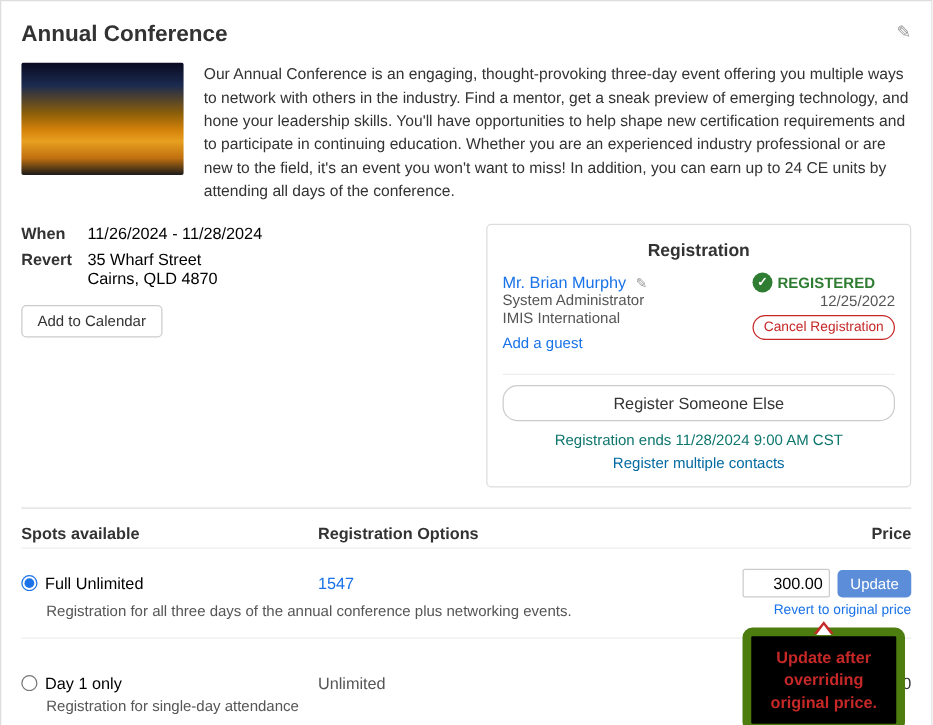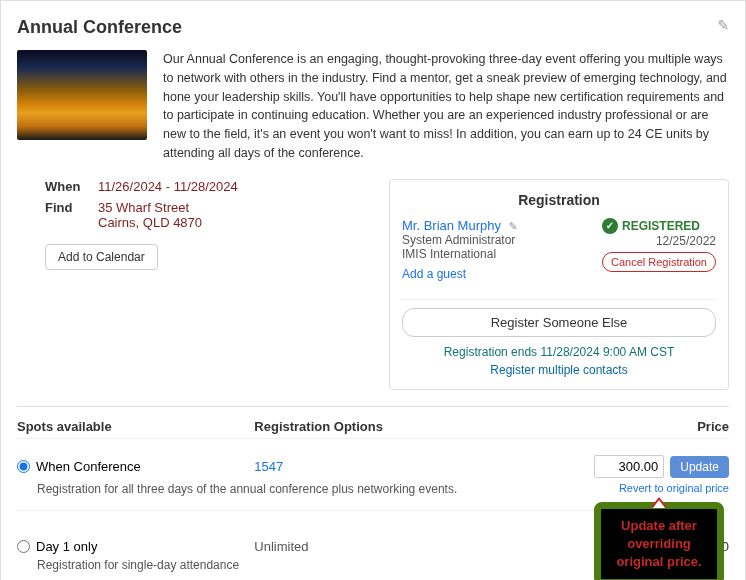--- a/index.html
+++ b/index.html
@@ -57,38 +57,37 @@
     .event-desc {
       flex: 1;
       font-size: 12.5px;
       color: #333;
       line-height: 1.5;
     }
     .info-reg-section {
       display: flex;
       gap: 16px;
       margin-bottom: 16px;
-      margin-left: 28px;
     }
     .event-info {
       flex: 1;
     }
     .info-row {
       display: flex;
       gap: 8px;
       margin-bottom: 6px;
       font-size: 13px;
     }
     .info-label {
       font-weight: bold;
       color: #333;
       min-width: 45px;
     }
     .info-value {
-      color: #7f1d1d;
+      color: #000000;
     }
     .calendar-btn {
       border: 1px solid #ccc;
       background: #fff;
       padding: 5px 12px;
       border-radius: 4px;
       cursor: pointer;
       font-size: 12px;
       color: #333;
       margin-top: 8px;
@@ -347,21 +346,21 @@
     <div class="event-desc">Our Annual Conference is an engaging, thought-provoking three-day event offering you multiple ways to network with others in the industry. Find a mentor, get a sneak preview of emerging technology, and hone your leadership skills. You'll have opportunities to help shape new certification requirements and to participate in continuing education. Whether you are an experienced industry professional or are new to the field, it's an event you won't want to miss! In addition, you can earn up to 24 CE units by attending all days of the conference.</div>
   </div>
 
   <div class="info-reg-section">
     <div class="event-info">
       <div class="info-row">
         <span class="info-label">When</span>
         <span class="info-value">11/26/2024 - 11/28/2024</span>
       </div>
       <div class="info-row">
-        <span class="info-label">Find</span>
+        <span class="info-label">Revert</span>
         <span class="info-value">
           <span>35 Wharf Street</span><br>
           <span>Cairns, QLD 4870</span>
         </span>
       </div>
       <button class="calendar-btn">Add to Calendar</button>
     </div>
 
     <div class="registration-box">
       <div class="reg-title">Registration</div>
@@ -394,21 +393,21 @@
   <div class="options-section">
     <div class="options-header">
       <span>Spots available</span>
       <span>Registration Options</span>
       <span class="col-price">Price</span>
     </div>
 
     <div class="option-row option-row-full">
       <div class="option-name-cell">
         <input type="radio" name="reg-option" checked="" style="">
-        <span>When Conference</span>
+        <span>Full Unlimited</span>
       </div>
       <span class="option-spots">1547</span>
       <div class="option-price-cell">
         <input class="price-input" type="text" value="300.00" style="">
         <button class="update-btn">Update</button>
         <span class="revert-link">Revert to original price</span>
       </div>
 
       <div class="tooltip-bubble" style="position:absolute; right: 5px; top: 55px;">
         <div class="tooltip-arrow"></div>

